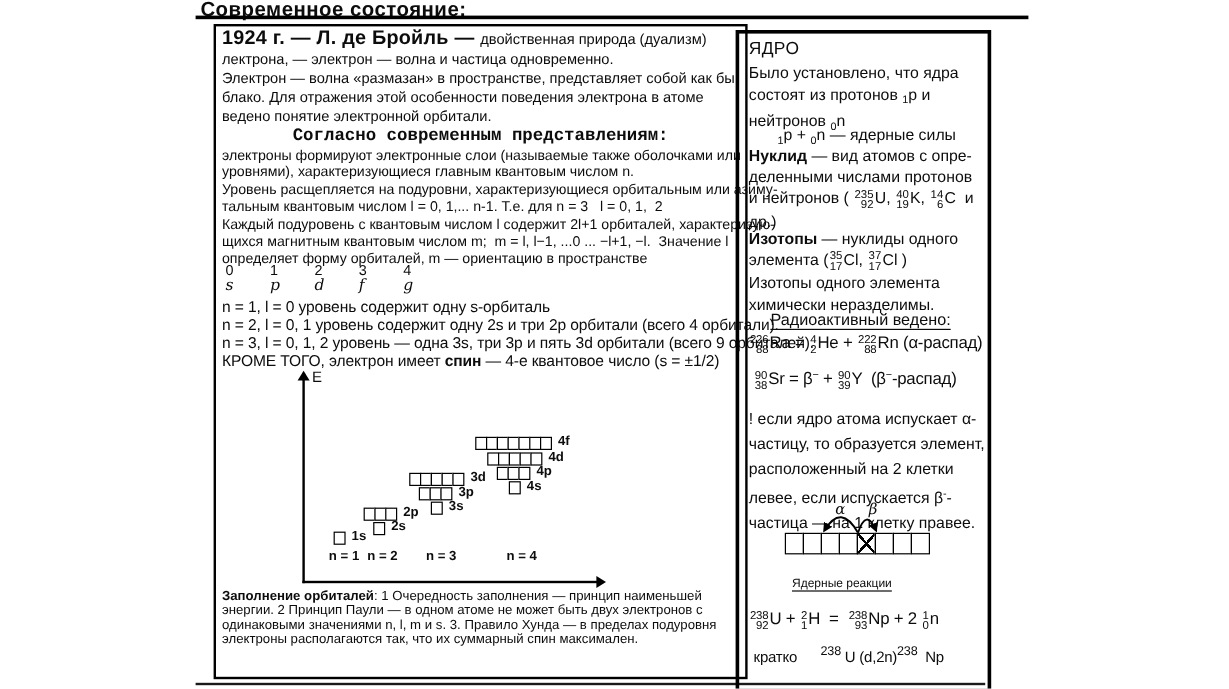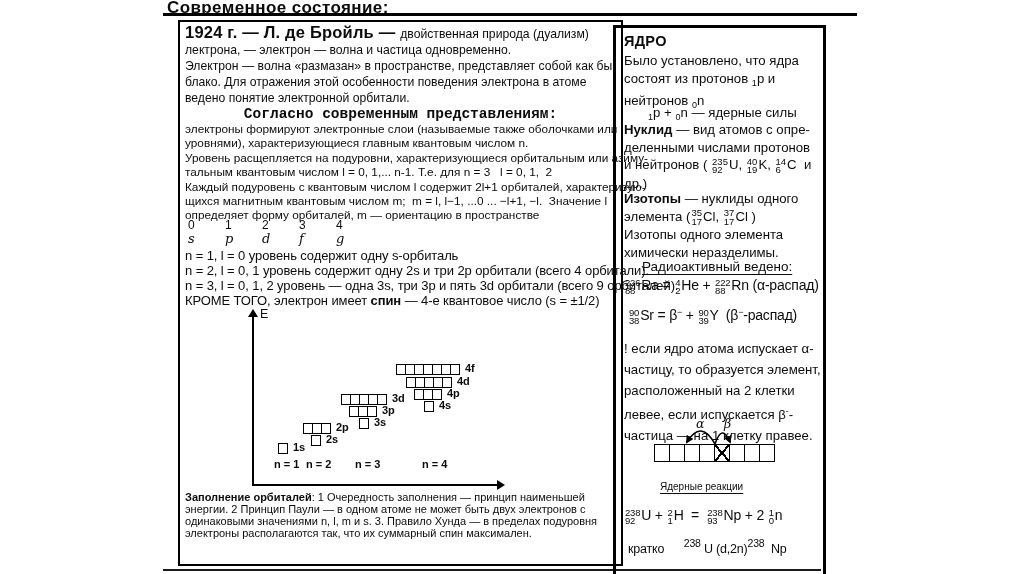--- a/index.html
+++ b/index.html
@@ -31,38 +31,38 @@
             border-right:5px solid transparent;border-bottom:8px solid #000;}
   .axis-h{left:72px;top:462px;width:246px;height:2px;background:#000;}
   .arrow-right{left:317px;top:458px;width:0;height:0;border-top:5px solid transparent;
                border-bottom:5px solid transparent;border-left:8px solid #000;}
   .e-label{left:80px;top:285px;font-size:12.5px;}
   .orb-row{position:absolute;display:flex;}
   .orb{width:8px;height:9px;border:1px solid #000;background:#fff;margin-left:-1px;}
   .orb:first-child{margin-left:0;}
   .orb-label,.n-label{position:absolute;font-size:11px;font-weight:bold;}
   
-  .r-heading{left:8px;top:5px;font-size:14.5px;font-weight:bold;letter-spacing:.3px;}
+  .r-heading{left:8px;top:5px;font-size:14.5px;font-weight:normal;letter-spacing:.3px;}
   .r-p{font-size:13.2px;line-height:17.5px;white-space:pre;}
   .r-p1{left:8px;top:24px;}
   .r-p2{left:32px;top:76px;}
   .r-p3{left:8px;top:93px;}
   .r-p4{left:8px;top:162px;}
   .r-decay-title{left:26px;top:231px;font-size:13.5px;text-decoration:underline;text-underline-offset:3px;}
   .r-formula{font-size:14px;white-space:pre;letter-spacing:-.2px;}
   .r-f1{left:8px;top:249px;}
   .r-f2{left:12px;top:279px;}
   .r-p5{left:8px;top:310px;line-height:21px;}
   .r-reactions-title{left:44px;top:453px;font-size:10px;text-decoration:underline;text-underline-offset:3px;}
   .r-f3{left:8px;top:479px;}
   .r-f4{left:12px;top:509px;font-size:12.5px;text-align:center;}
   .r-f4 sup{font-size:10.5px;vertical-align:6px;}
   sup{font-size:9px;vertical-align:5px;}
   sub{font-size:9px;vertical-align:-3px;}
-  .stk{display:inline-block;text-align:left;font-size:9.5px;line-height:8.5px;
+  .stk{display:inline-block;text-align:right;font-size:9.5px;line-height:8.5px;
        vertical-align:-4px;margin:0 1px;}
   .stk span{display:block;}
   
   .shift-cells{left:38px;top:416px;display:flex;position:absolute;}
   .cell{width:14px;height:16px;border:1px solid #000;margin-left:-1px;background:#fff;position:relative;}
   .cell:first-child{margin-left:0;}
   .cell.crossed{background:
      linear-gradient(to top right,transparent 45%,#000 45% 55%,transparent 55%),
      linear-gradient(to bottom right,transparent 45%,#000 45% 55%,transparent 55%);}
   .shift-arrows{left:35px;top:395px;position:absolute;}

